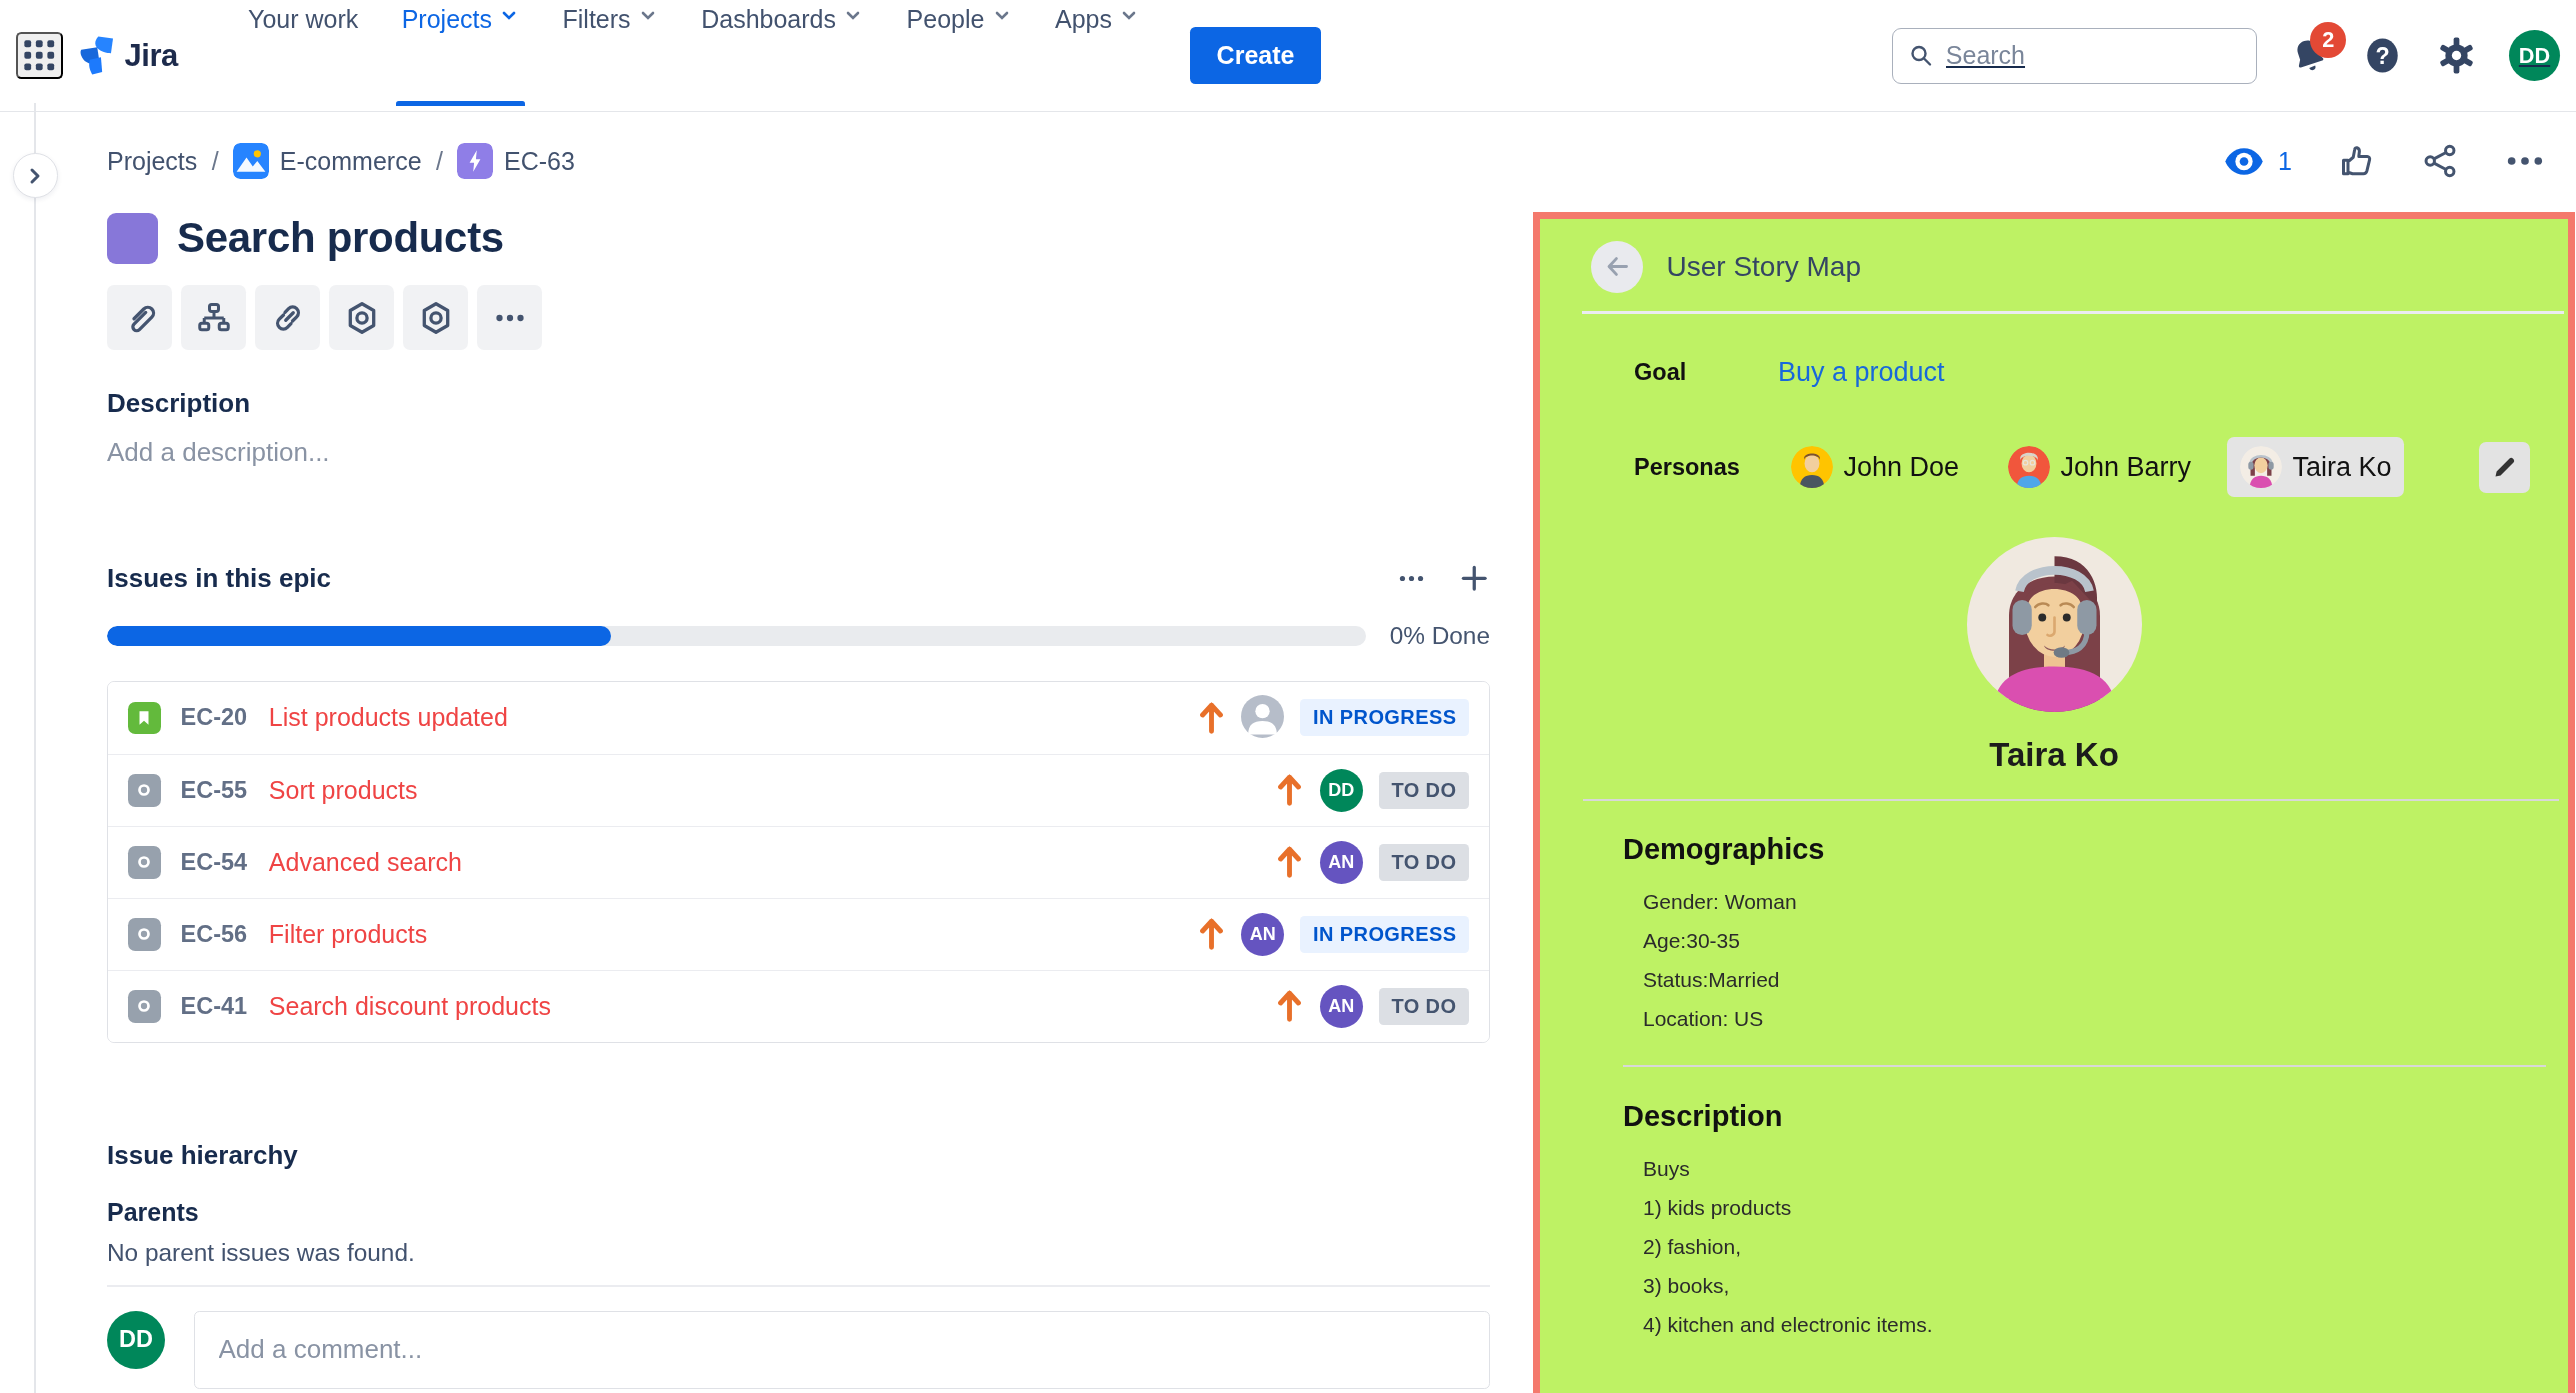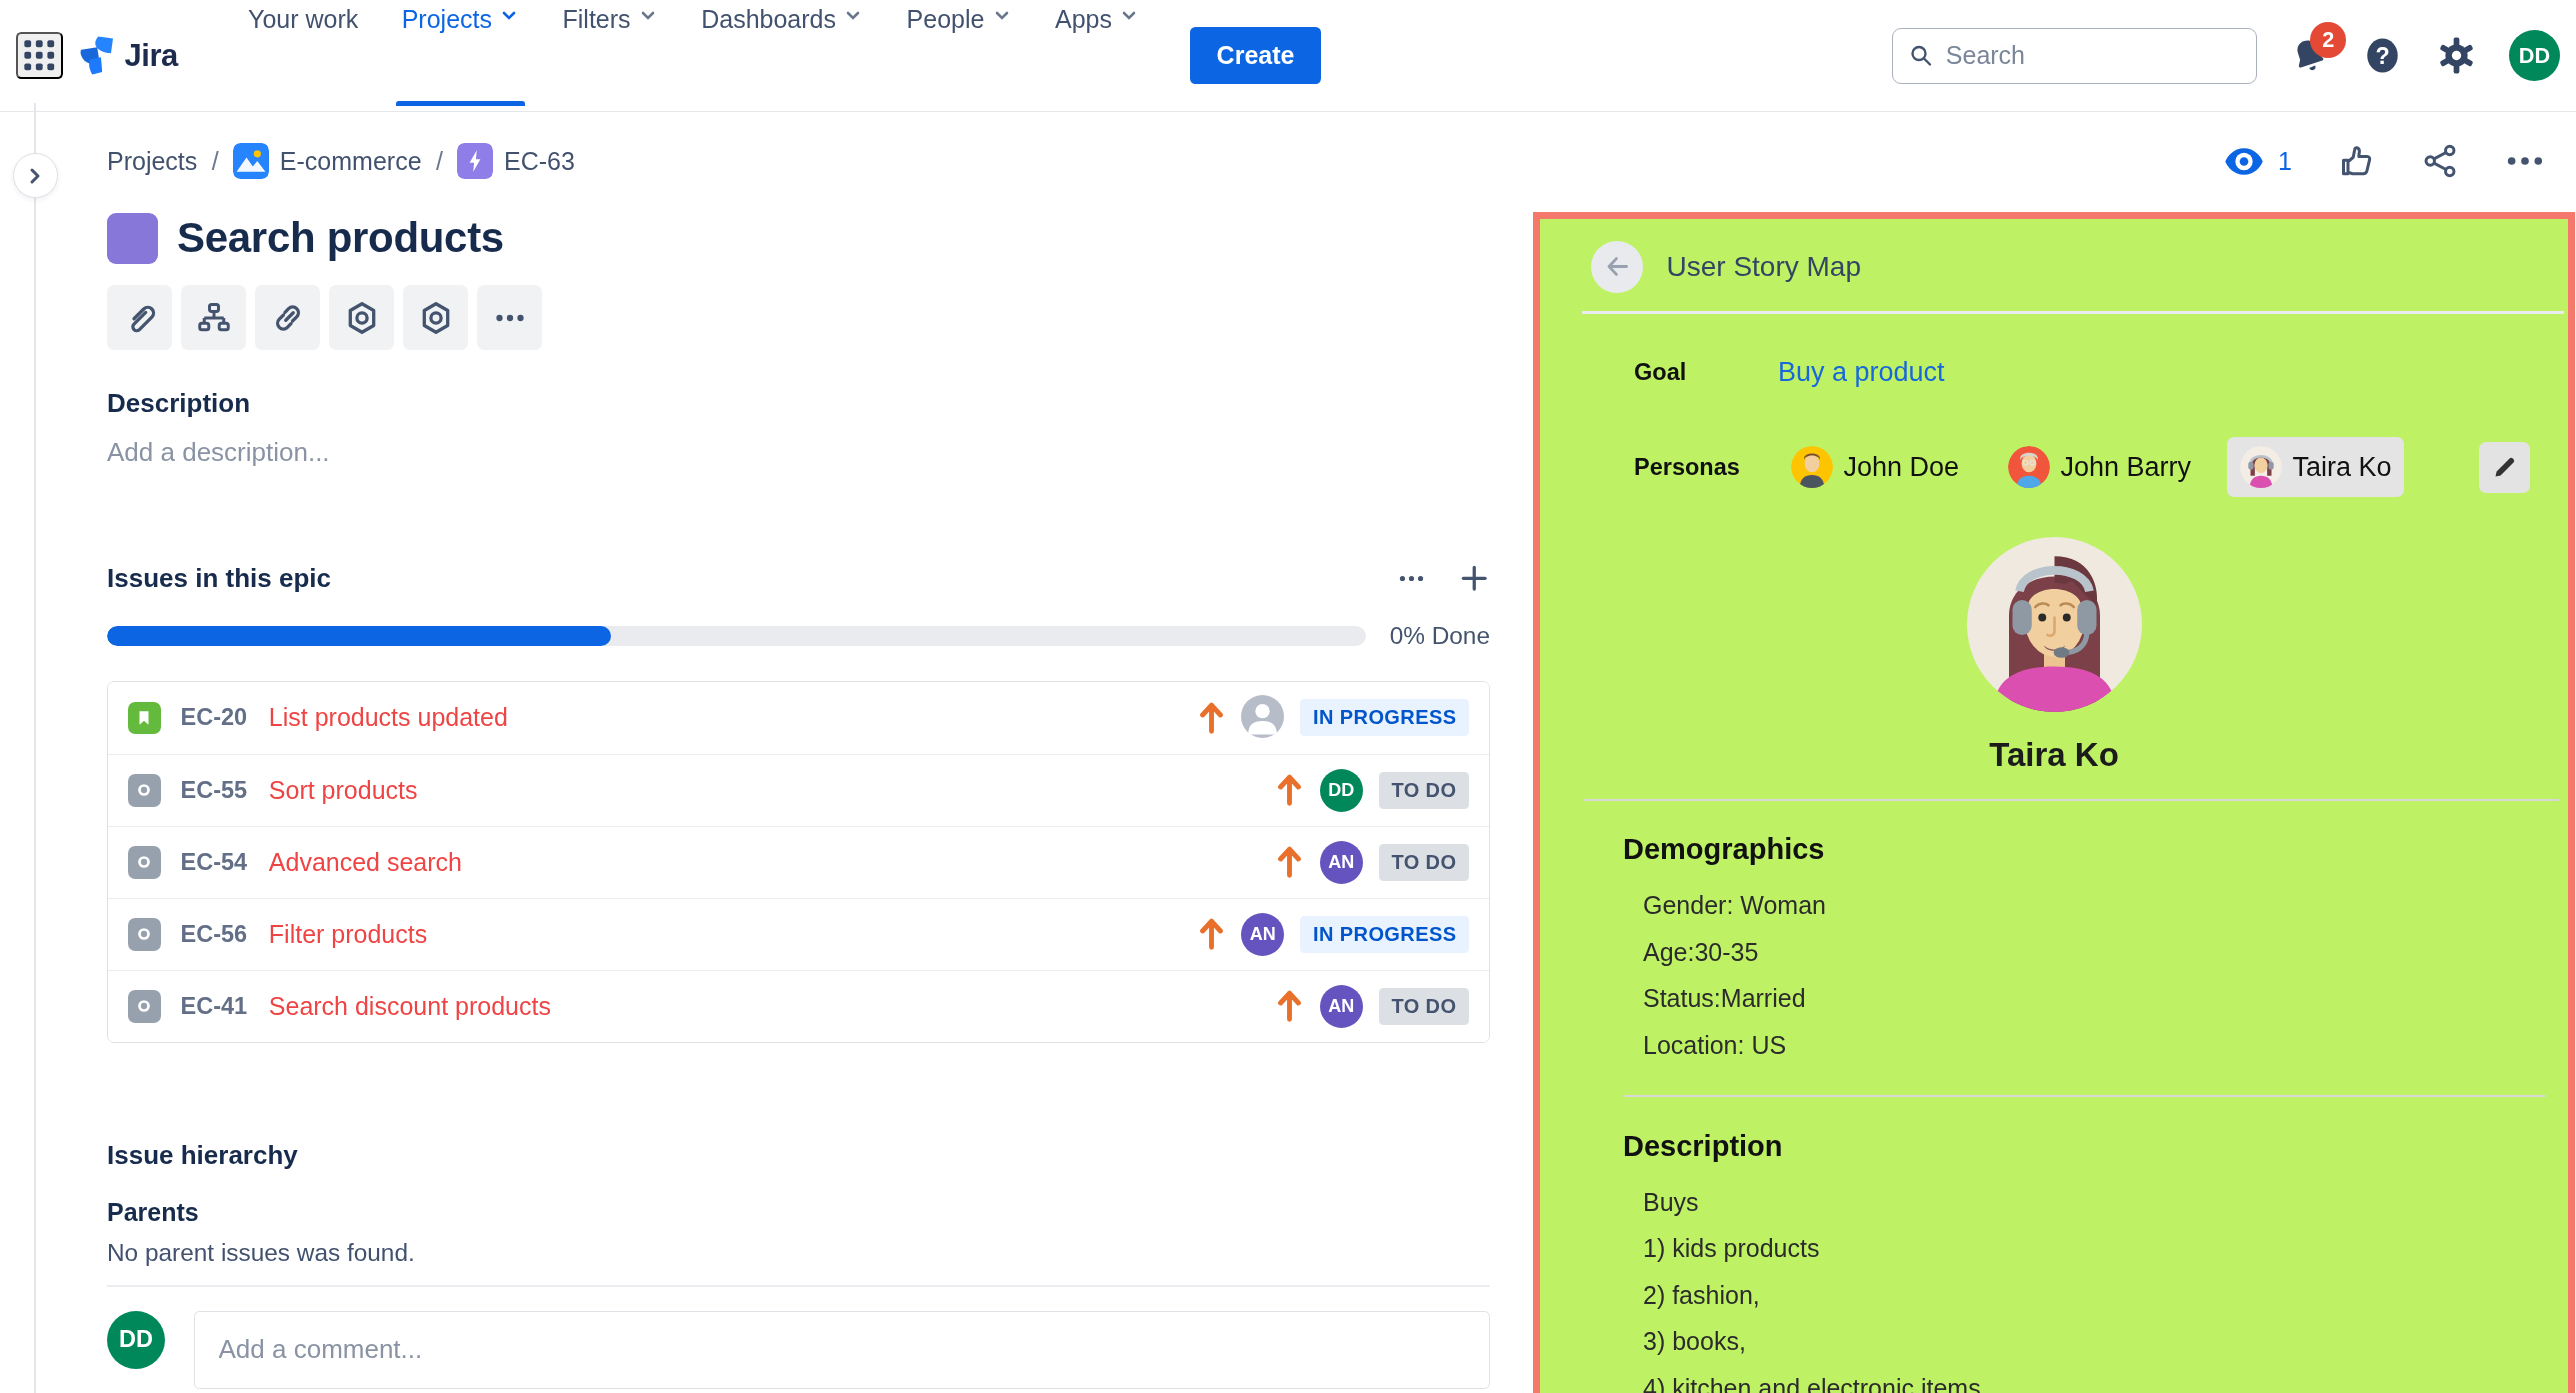--- a/index.html
+++ b/index.html
@@ -14,21 +14,21 @@
   .grid-btn { width:47px; height:47px; display:flex; align-items:center; justify-content:center; border-radius:5.4px; cursor:pointer; }
   .brand { display:flex; align-items:center; gap:9px; margin-right:36px; cursor:pointer; }
   .brand-name { font-size:31px; font-weight:700; color:#1D2B4C; letter-spacing:-0.5px; }
   .nav-items { display:flex; align-items:center; height:101px; }
   .nav-item { position:relative; height:101px; display:flex; gap:7.2px;
               padding:0 21.7px; font-size:25px; font-weight:500; color:#42526E; cursor:pointer; }
   .nav-item.active { color:#0C66E4; }
   .nav-item.active .underline { position:absolute; left:16.2px; right:16.2px; bottom:0; height:5.4px; background:#0C66E4; border-radius:2.7px 2.7px 0 0; }
   .create-btn { margin-left:16.2px; background:#0C66E4; color:#fff; font-size:25px; font-weight:600;
                 border:none; border-radius:5.4px; padding:14.4px 27px; cursor:pointer; }
-  .nav-right { margin-left:auto; display:flex; align-items:center; gap:31px; }
+  .nav-right { margin-left:auto; display:flex; align-items:center; gap:31px;text-decoration:underline; }
   .search-box { display:flex; align-items:center; gap:12.6px; width:365px; height:56px;
                 border:1.8px solid #A9B0BC; border-radius:9px; padding:0 16.2px; background:#fff; }
   .search-box input { border:none; outline:none; font-size:25px; color:#42526E; width:100%; background:transparent; }
   .search-box input::placeholder { color:#7A869A; }
   .icon-btn { position:relative; background:none; border:none; cursor:pointer; display:flex; align-items:center; justify-content:center; }
   .notif-badge { position:absolute; top:-12.6px; right:-16.2px; min-width:36px; height:36px; background:#E34935;
                  color:#fff; border-radius:18px; font-size:21.7px; font-weight:700; display:flex; align-items:center; justify-content:center; padding:0 7.2px; }
   .avatar { border-radius:50%; color:#fff; font-weight:700; display:flex; align-items:center; justify-content:center; }
   .avatar.green { background:#00875A; }
   .avatar.purple { background:#6554C0; }
@@ -114,21 +114,21 @@
   .persona-chip { display:flex; align-items:center; gap:10.8px; font-size:27px; color:#111; cursor:pointer; padding:9px 12.6px; border-radius:7.2px; }
   .persona-chip.selected { background:#E4E4E4; }
   .pavatar { width:42px; height:42px; border-radius:50%; flex:0 0 auto; }
   .edit-btn { margin-left:auto; margin-right:38px; width:51px; height:51px; border:none; border-radius:7.2px;
               background:#E3E3E3; cursor:pointer; display:flex; align-items:center; justify-content:center; }
   .big-avatar-wrap { margin-top:40px; display:flex; flex-direction:column; align-items:center; gap:23.5px; }
   .big-name { font-size:33px; font-weight:700; color:#1c1c1c; }
   .name-divider { margin:25px 9px 0 43px; height:1.8px; background:#D8D8D8; }
   .panel-section { padding-left:83px; margin-top:32.5px; }
   .panel-section h3 { font-size:29px; font-weight:700; color:#111; }
-  .panel-list { margin-top:16.2px; padding-left:20px; font-size:25px; color:#2b2b2b; line-height:1.86; max-width:912px; }
+  .panel-list { margin-top:16.2px; padding-left:20px; font-size:21px; color:#2b2b2b; line-height:1.86; max-width:912px; }
   .panel-list div { }
   .section-divider { margin:27px 21.7px 0 83px; height:1.8px; background:#D8D8D8; }
 </style>
 </head>
 <body>
 
 <div class="screen">
 
   <header class="topnav">
     <div class="nav-left">

